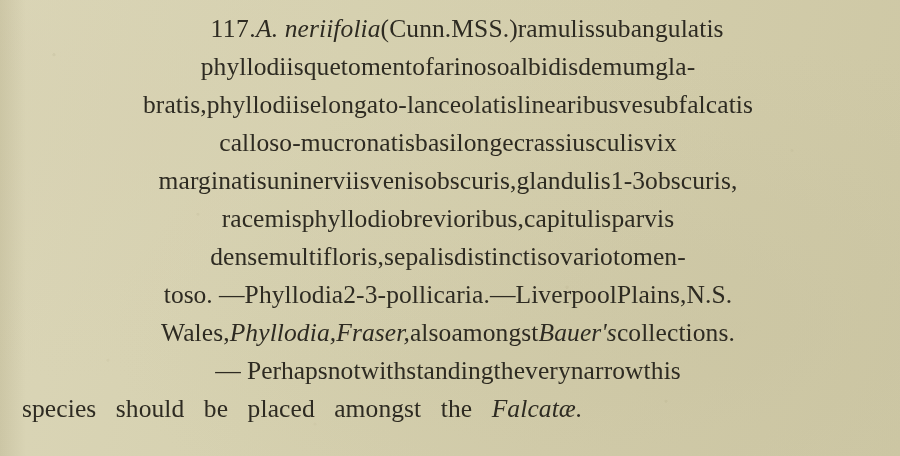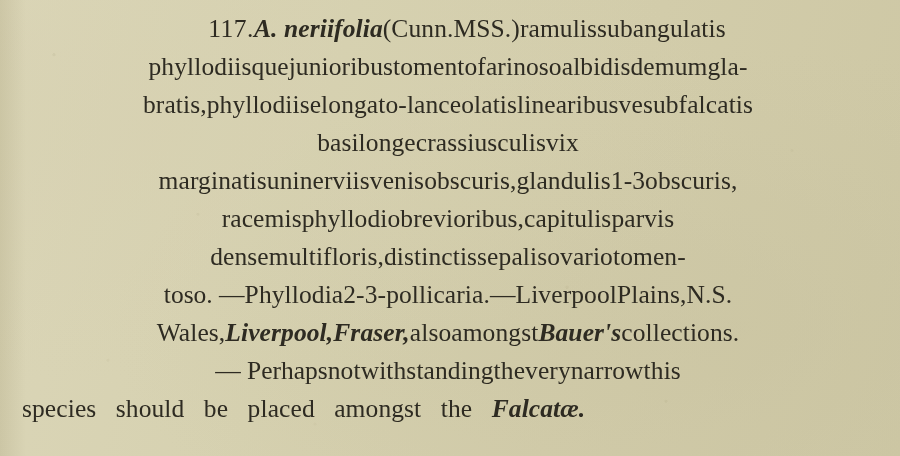--- a/index.html
+++ b/index.html
@@ -65,21 +65,21 @@
     white-space: nowrap;
   }
   
   .line.j {
     display: flex;
     justify-content: center;
     white-space: normal;
   }
   .line.j > span { white-space: pre; }
   .indent { display: inline-block; width: 38px; }
-  .ital { font-style: italic; font-weight: bold; }
+  .ital { font-style: italic; }
   .sc-num { letter-spacing: .5px; }
   .dash { letter-spacing: 0; }
 </style>
 </head>
 <body>
 
 <div id="page">
   <div class="text-block">
 
     <div class="line j">
@@ -87,37 +87,37 @@
       <span class="sc-num">117.</span>
       <span class="ital">A. neriifolia</span>
       <span>(Cunn.</span>
       <span>MSS.)</span>
       <span>ramulis</span>
       <span>subangulatis</span>
     </div>
 
     <div class="line j">
       <span>phyllodiisque</span>
-      <span>junioribus</span>
       <span>tomento</span>
       <span>farinoso</span>
       <span>albidis</span>
       <span>demum</span>
       <span>gla-</span>
     </div>
 
     <div class="line j">
       <span>bratis,</span>
       <span>phyllodiis</span>
       <span>elongato-lanceolatis</span>
       <span>linearibusve</span>
       <span>subfalcatis</span>
     </div>
 
     <div class="line j">
+      <span>calloso-mucronatis</span>
       <span>basi</span>
       <span>longe</span>
       <span>crassiusculis</span>
       <span>vix</span>
     </div>
 
     <div class="line j">
       <span>marginatis</span>
       <span>uninerviis</span>
       <span>venis</span>
@@ -131,38 +131,38 @@
       <span>racemis</span>
       <span>phyllodio</span>
       <span>brevioribus,</span>
       <span>capitulis</span>
       <span>parvis</span>
     </div>
 
     <div class="line j">
       <span>dense</span>
       <span>multifloris,</span>
+      <span>sepalis</span>
       <span>distinctis</span>
-      <span>sepalis</span>
       <span>ovario</span>
       <span>tomen-</span>
     </div>
 
     <div class="line j">
       <span class="dash">toso. —</span>
       <span>Phyllodia</span>
       <span>2-3-pollicaria.—Liverpool</span>
       <span>Plains,</span>
       <span>N.</span>
       <span>S.</span>
     </div>
 
     <div class="line j">
       <span>Wales,</span>
-      <span class="ital">Liverpool,</span>
+      <span class="ital">Phyllodia,</span>
       <span class="ital">Fraser,</span>
       <span>also</span>
       <span>amongst</span>
       <span class="ital">Bauer's</span>
       <span>collections.</span>
     </div>
 
     <div class="line j">
       <span class="dash">— Perhaps</span>
       <span>notwithstanding</span>

